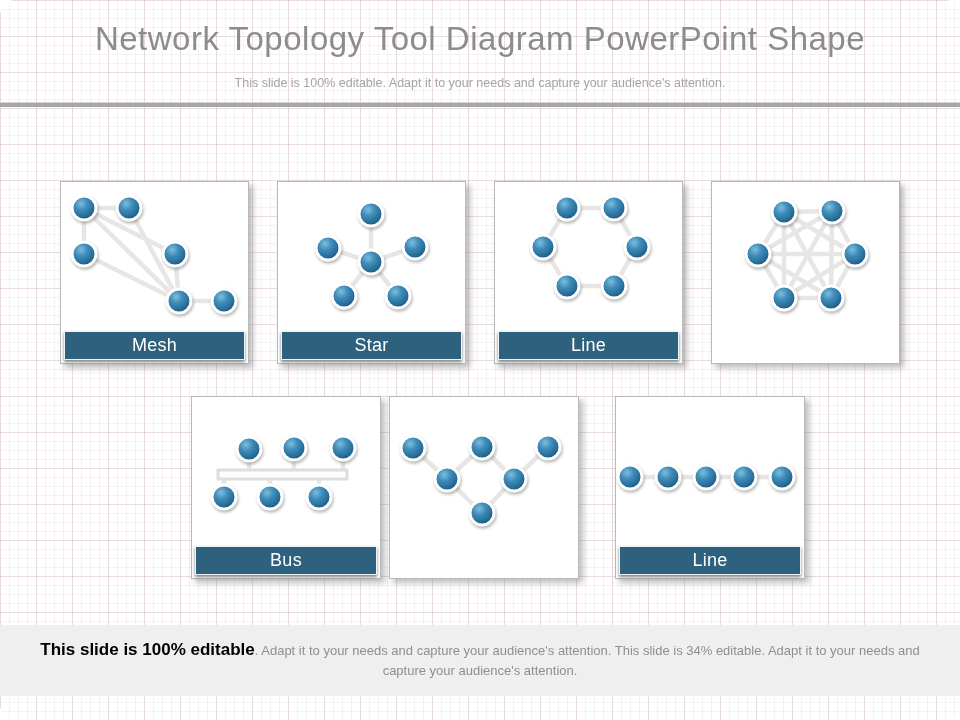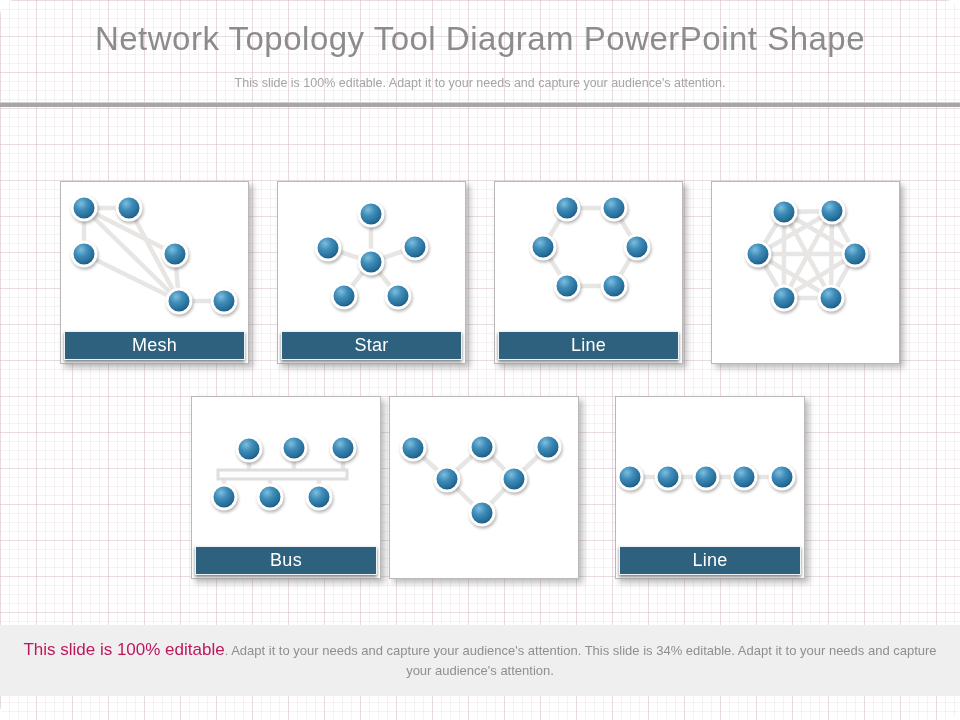--- a/index.html
+++ b/index.html
@@ -52,21 +52,21 @@
   }
   .footer{
     position:absolute;left:0;top:625px;width:100%;height:71px;
     background:#efefef;box-sizing:border-box;
     display:flex;align-items:center;justify-content:center;
   }
   .footer-inner{
     width:920px;text-align:center;line-height:20px;
     font-size:13px;color:#8f8f8f;
   }
-  .footer-bold{font-size:17px;font-weight:normal;color:#be185d;}
+  .footer-bold{font-size:17px;font-weight:bold;color:#000000;}
   .defs-svg{position:absolute;width:0;height:0;}
 </style>
 </head>
 <body>
 
 <div class="slide">
 
   <svg class="defs-svg" aria-hidden="true">
     <defs>
       <radialGradient id="sphereGrad" cx="38%" cy="32%" r="78%">

